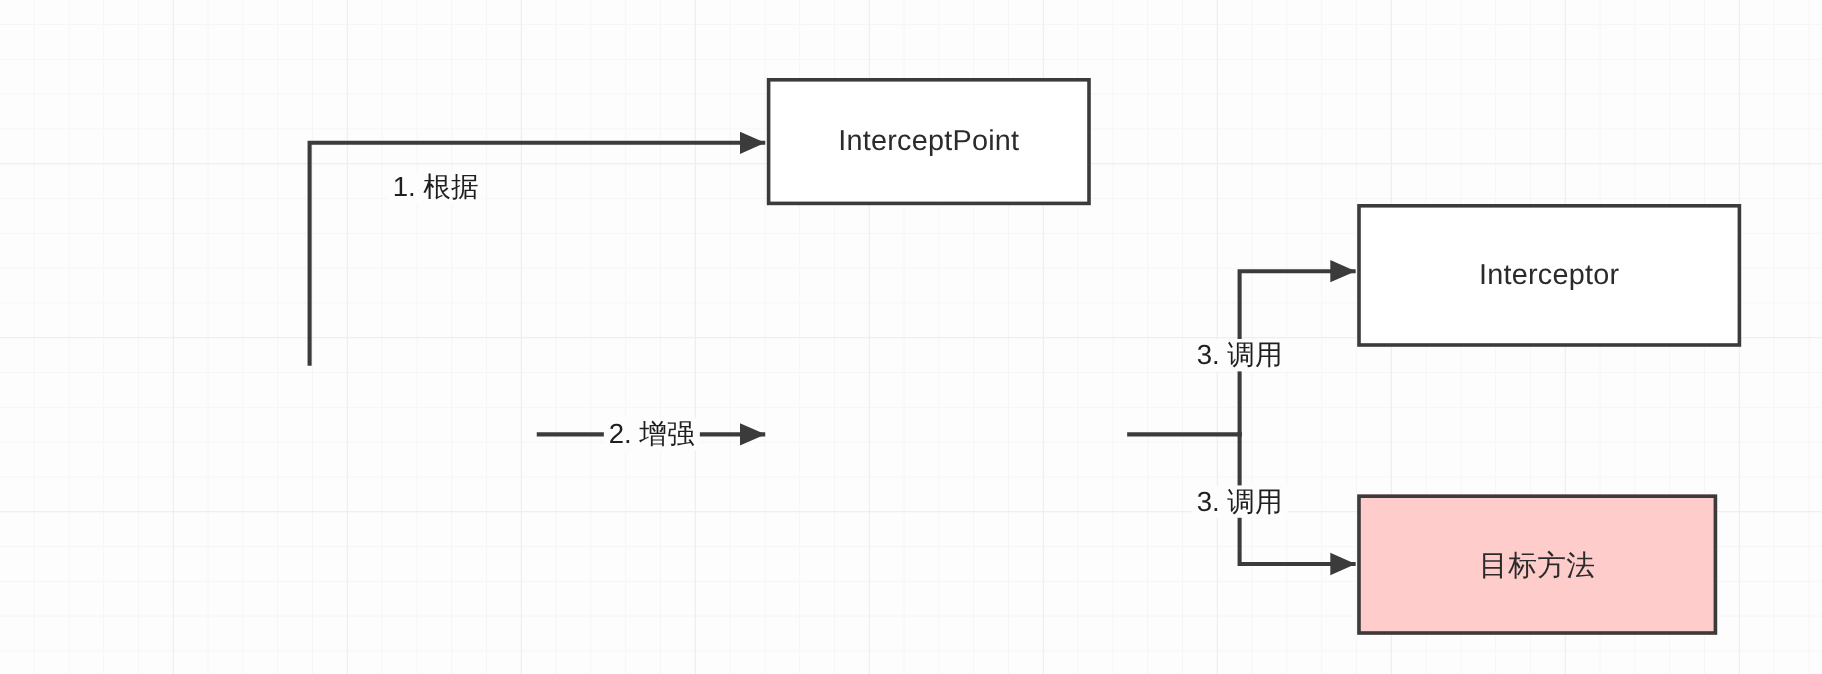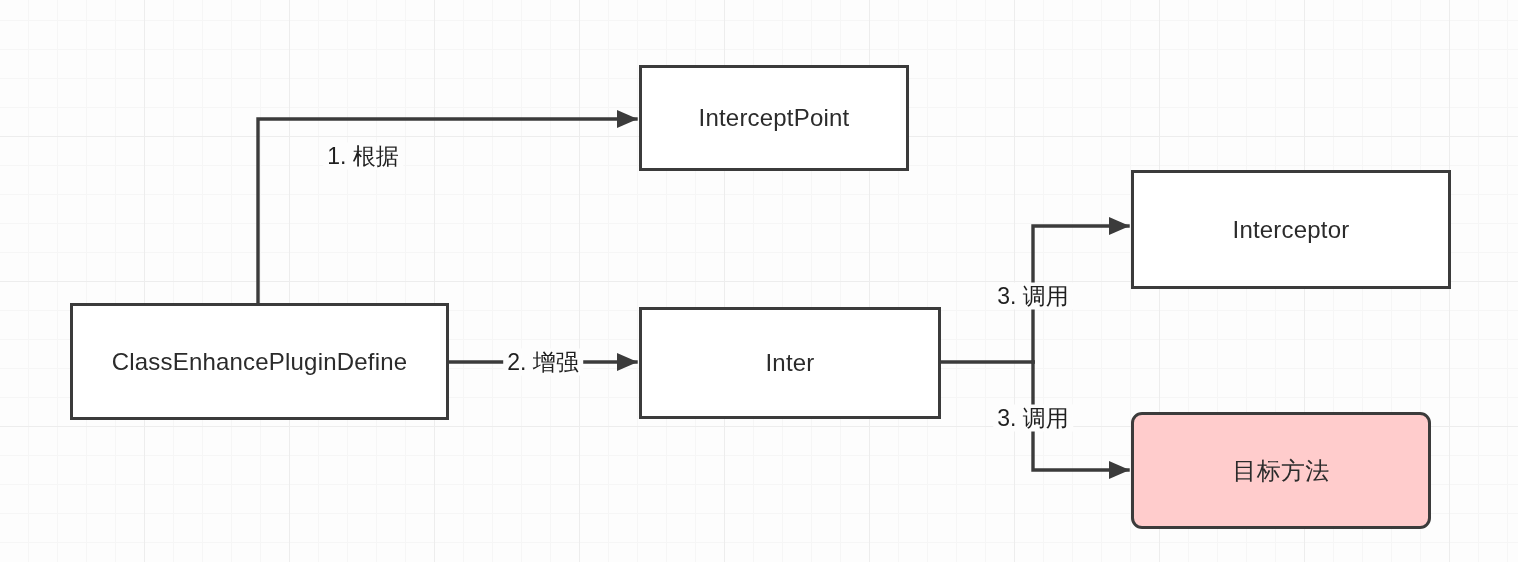--- a/index.html
+++ b/index.html
@@ -32,21 +32,21 @@
     border:3px solid #3b3b3b;
     background:#ffffff;
     display:flex;
     align-items:center;
     justify-content:center;
     color:#2b2b2b;
     font-size:24px;
     letter-spacing:.2px;
     white-space:nowrap;
   }
-  .node.pink{background:#ffcccc;border-radius:11px;}
+  .node.pink{background:#ffcccc;}
   .node .node-label{pointer-events:none;}
 
   .edge-label{
     position:absolute;
     background:#fdfdfd;
     color:#1f1f1f;
     font-size:23px;
     line-height:1;
     padding:2px 4px;
     white-space:nowrap;
@@ -73,27 +73,21 @@
 
     <path d="M 1033 362 L 1033 226 L 1128 226" fill="none" stroke="#3b3b3b" stroke-width="3.4" stroke-linecap="square" stroke-linejoin="miter" marker-end="url(#arrow)"></path>
 
     <path d="M 1033 362 L 1033 470 L 1128 470" fill="none" stroke="#3b3b3b" stroke-width="3.4" stroke-linecap="square" stroke-linejoin="miter" marker-end="url(#arrow)"></path>
   </svg>
 
   <div class="node" id="node-intercept-point" style="left:639px;top:65px;width:270px;height:106px;">
     <span class="node-label">InterceptPoint</span>
   </div>
 
-  <div class="node" id="node-class-enhance-plugin-define" style="left:70px;top:303px;width:379px;height:117px;">
-    <span class="node-label">ClassEnhancePluginDefine</span>
-  </div>
 
-  <div class="node" id="node-inter" style="left:639px;top:307px;width:302px;height:112px;">
-    <span class="node-label">Inter</span>
-  </div>
 
   <div class="node" id="node-interceptor" style="left:1131px;top:170px;width:320px;height:119px;">
     <span class="node-label">Interceptor</span>
   </div>
 
   <div class="node pink" id="node-target-method" style="left:1131px;top:412px;width:300px;height:117px;">
     <span class="node-label">目标方法</span>
   </div>
 
   <div class="edge-label" style="left:363px;top:120px;margin-top:36px;">1. 根据</div>

